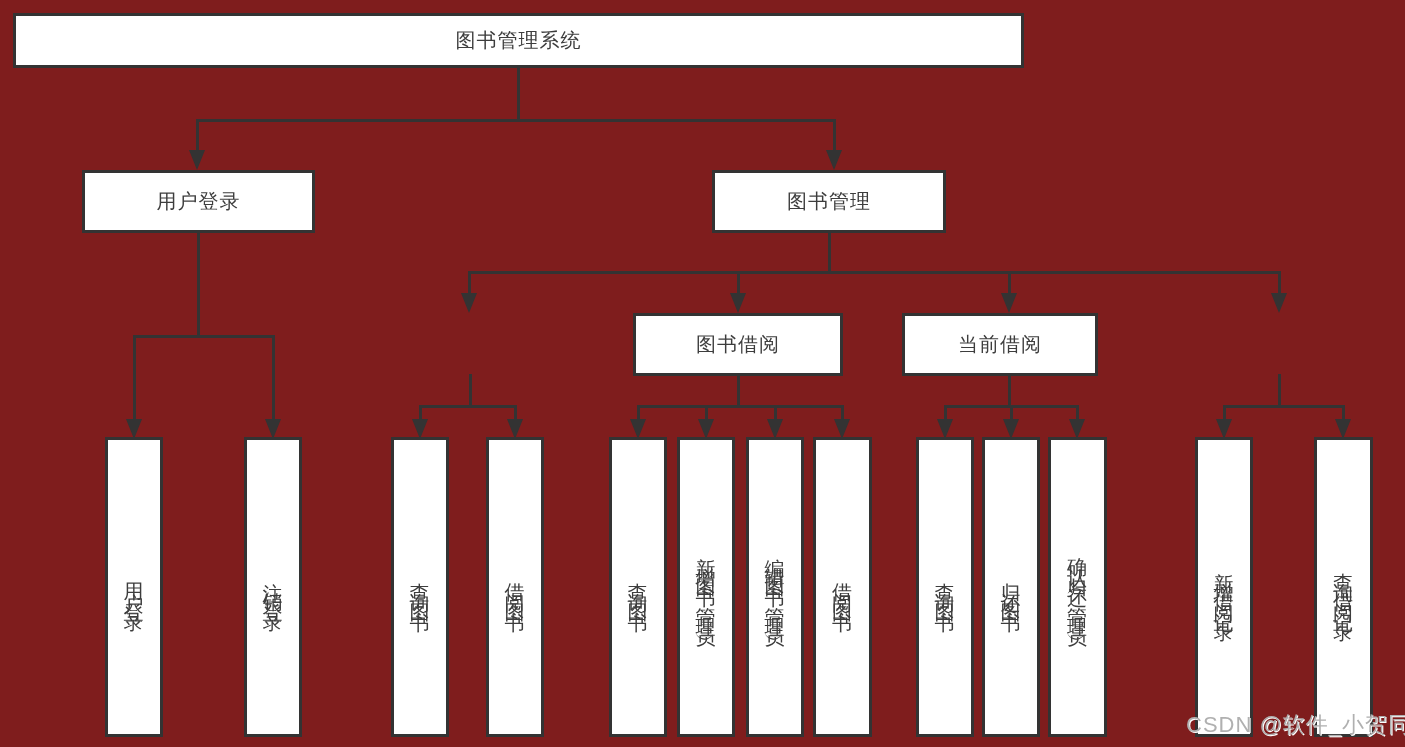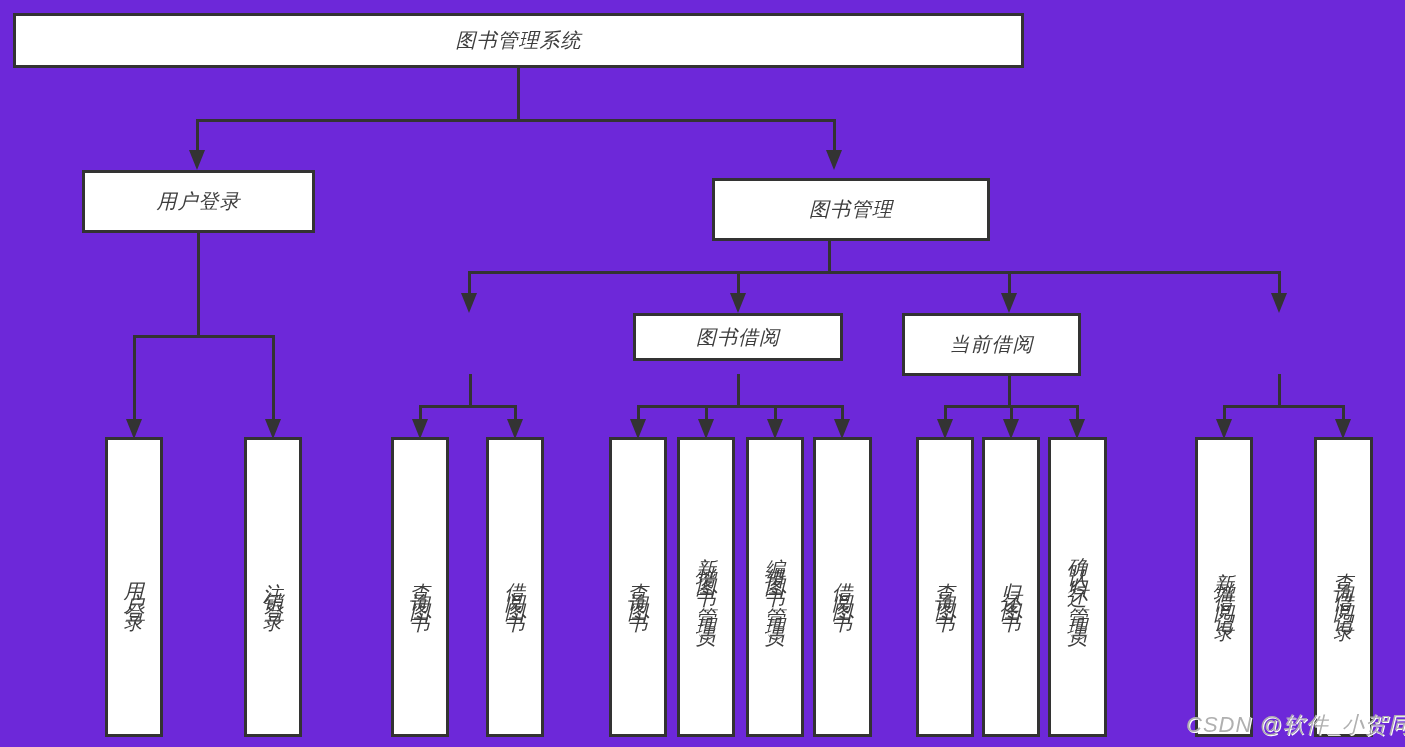--- a/index.html
+++ b/index.html
@@ -1,23 +1,22 @@
 <!DOCTYPE html>
 <html lang="zh"><head>
 <meta charset="utf-8">
 <style>
   html, body { margin: 0; padding: 0; background: #ffffff; }
   #canvas {
     position: relative;
     width: 1405px;
     height: 747px;
-    background: #6d28d9;
+    background: #7f1d1d;
     font-family: "Liberation Sans", sans-serif;
     overflow: hidden;
-    font-style: italic;
   }
   .node {
     position: absolute;
     box-sizing: border-box;
     border: 3px solid #333333;
     background: #ffffff;
     display: flex;
     align-items: center;
     justify-content: center;
     color: #3d3d3d;
@@ -60,30 +59,30 @@
 <div id="canvas">
 
   <div class="node" style="left:13px; top:13px; width:1011px; height:55px;">
     <span>图书管理系统</span>
   </div>
 
   <div class="node" style="left:82px; top:170px; width:233px; height:63px;">
     <span>用户登录</span>
   </div>
 
-  <div class="node" style="left:712px; top:178px; width:278px; height:63px;">
+  <div class="node" style="left:712px; top:170px; width:234px; height:63px;">
     <span>图书管理</span>
   </div>
 
 
-  <div class="node" style="left:633px; top:313px; width:210px; height:48px;justify-content:center;">
+  <div class="node" style="left:633px; top:313px; width:210px; height:63px;justify-content:center;">
     <span>图书借阅</span>
   </div>
 
-  <div class="node" style="left:902px; top:313px; width:179px; height:63px;">
+  <div class="node" style="left:902px; top:313px; width:196px; height:63px;">
     <span>当前借阅</span>
   </div>
 
 
   <div class="node leaf" style="left:105px; top:437px; width:58px; height:300px;">
     <span>用户登录</span>
   </div>
   <div class="node leaf" style="left:244px; top:437px; width:58px; height:300px;">
     <span>注销登录</span>
   </div>

